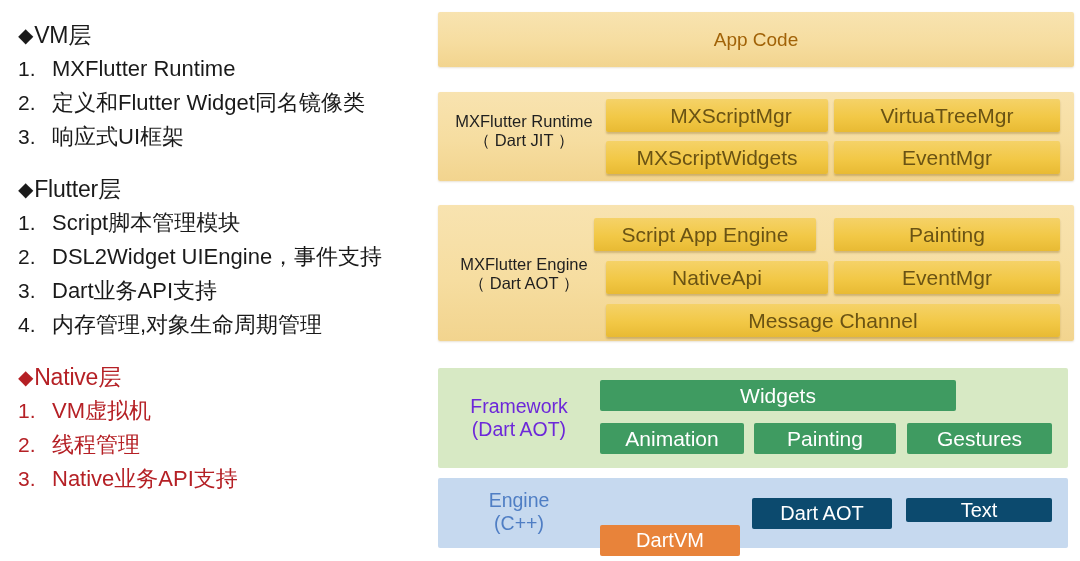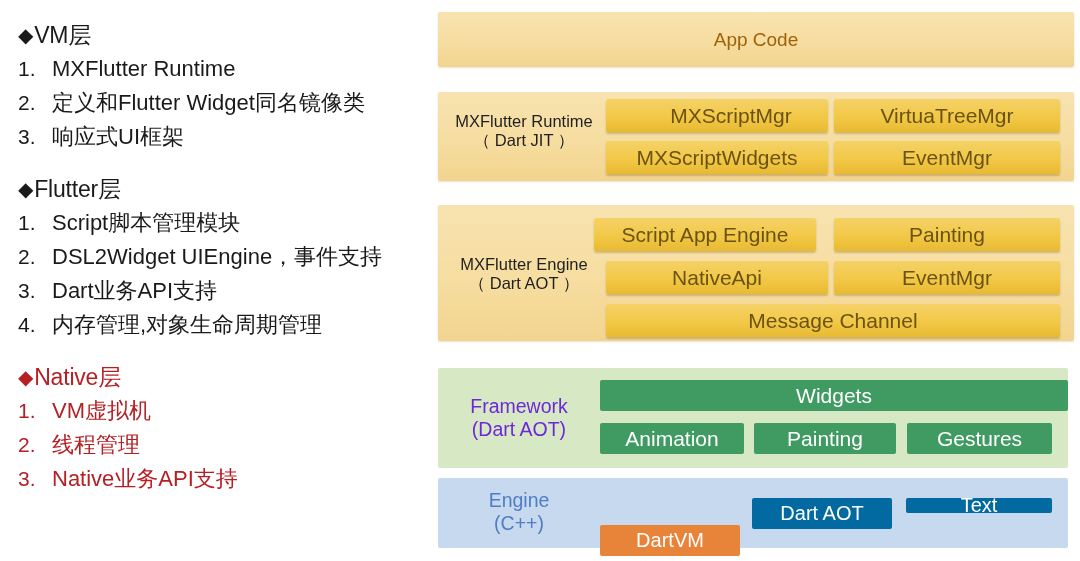--- a/index.html
+++ b/index.html
@@ -123,21 +123,21 @@
   .label-green {
     color: #6d28d9;
     font-size: 19.5px;
   }
 
   
   .band-blue {
     background: #c6d9ef;
   }
   .cell-blue {
-    background: #0369a1;
+    background: #0c4a6e;
     color: #ffffff;
     font-size: 20px;
   }
   .cell-orange {
     background: #e8833a;
     color: #ffffff;
     font-size: 20px;
     margin-top: 27px;
   }
   .label-blue {
@@ -234,27 +234,27 @@
   <div class="cell cell-gold" style="left:404px; top:218px; width:226px; height:33px;">Painting</div>
   <div class="cell cell-gold" style="left:176px; top:261px; width:222px; height:33px;">NativeApi</div>
   <div class="cell cell-gold" style="left:404px; top:261px; width:226px; height:33px;">EventMgr</div>
   <div class="cell cell-gold" style="left:176px; top:304px; width:454px; height:33px;">Message Channel</div>
 
   <div class="band band-green" style="left:8px; top:368px; width:630px; height:100px;"></div>
   <div class="band-label label-green" style="left:14px; top:395px; width:150px;">
     <div>Framework</div>
     <div>(Dart AOT)</div>
   </div>
-  <div class="cell cell-green" style="left:170px; top:380px; width:468px; height:31px;">Widgets</div>
+  <div class="cell cell-green" style="left:170px; top:380px; width:356px; height:31px;">Widgets</div>
   <div class="cell cell-green" style="left:170px; top:423px; width:144px; height:31px;">Animation</div>
   <div class="cell cell-green" style="left:324px; top:423px; width:142px; height:31px;">Painting</div>
   <div class="cell cell-green" style="left:477px; top:423px; width:145px; height:31px;">Gestures</div>
 
   <div class="band band-blue" style="left:8px; top:478px; width:630px; height:70px;"></div>
   <div class="band-label label-blue" style="left:14px; top:489px; width:150px;">
     <div>Engine</div>
     <div>(C++)</div>
   </div>
   <div class="cell cell-orange" style="left:170px; top:498px; width:140px; height:31px;">DartVM</div>
   <div class="cell cell-blue" style="left:322px; top:498px; width:140px; height:31px;">Dart AOT</div>
-  <div class="cell cell-blue" style="left:476px; top:498px; width:146px; height:15px;">Text</div>
+  <div class="cell cell-blue" style="left:476px; top:498px; width:146px; height:24px;">Text</div>
 
 </div>
 
 </body></html>

